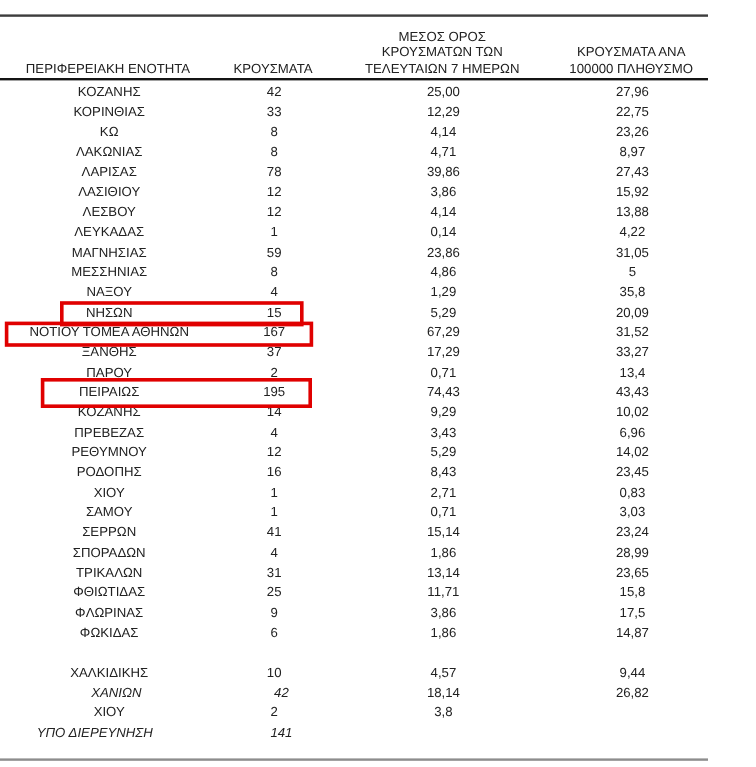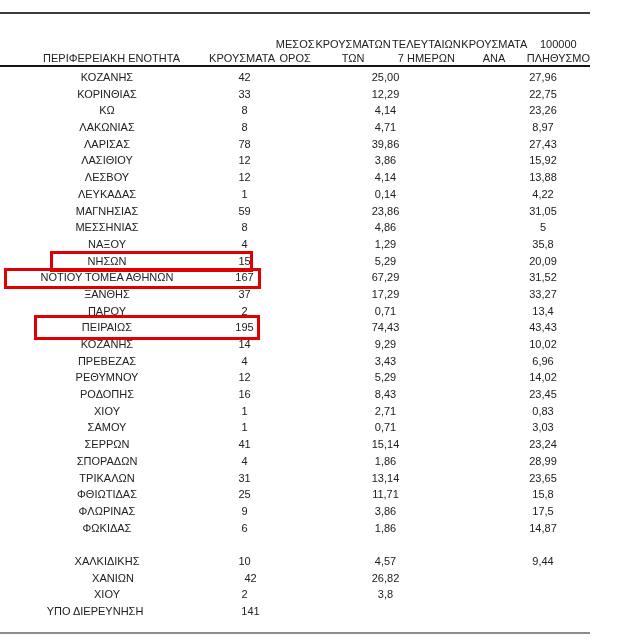--- a/index.html
+++ b/index.html
@@ -9,28 +9,28 @@
   }
   .rule{position:absolute;left:0;width:590px;}
   .rule-top{top:12px;height:2px;background:#3d3d3d;}
   .rule-header{top:65px;height:2px;background:#141414;}
   .rule-bottom{top:632px;height:2px;background:#8d8d8d;}
   .header{
     position:absolute;left:0;top:14px;width:590px;height:51px;
     display:grid;grid-template-columns:180px 95px 187px 128px;
     align-items:end;text-align:center;font-size:11px;line-height:13.5px;
   }
-  .hcell{display:flex;flex-direction:row;justify-content:flex-end;align-items:center;}
-  .rows{position:absolute;left:17px;top:69px;width:590px;}
+  .hcell{display:flex;flex-direction:column;justify-content:flex-end;align-items:center;}
+  .rows{position:absolute;left:1px;top:69px;width:590px;}
   .row{
     display:grid;grid-template-columns:180px 95px 187px 128px;
     height:16.7px;line-height:16.7px;font-size:11px;text-align:center;
   }
   .row > div{overflow:visible;white-space:nowrap;}
-  .row.italic .cell-name,.row.italic .cell-cases{padding-left:12px;}
+  .row.italic .cell-name,.row.italic .cell-cases{font-style:italic;padding-left:12px;}
   .row.last .cell-name{transform:translateX(-18px);}
   .spacer{height:16.7px;}
   .hl{position:absolute;border:3px solid #e00000;box-sizing:border-box;background:transparent;}
   .hl-a{left:50px;top:251px;width:203px;height:21px;}
   .hl-b{left:4px;top:268px;width:257px;height:21px;}
   .hl-c{left:34px;top:315px;width:226px;height:25px;}
 </style>
 </head>
 <body>
 
@@ -230,20 +230,21 @@
       <div class="spacer"></div>
       <div class="row">
     <div class="cell-name">ΧΑΛΚΙΔΙΚΗΣ</div>
     <div class="cell-cases">10</div>
     <div class="cell-avg7">4,57</div>
     <div class="cell-per100k">9,44</div>
   </div>
       <div class="row italic">
     <div class="cell-name">ΧΑΝΙΩΝ</div>
     <div class="cell-cases">42</div>
+    <div class="cell-avg7">18,14</div>
     <div class="cell-per100k">26,82</div>
   </div>
       <div class="row">
     <div class="cell-name">ΧΙΟΥ</div>
     <div class="cell-cases">2</div>
     <div class="cell-per100k">3,8</div>
   </div>
       <div class="row italic last">
     <div class="cell-name">ΥΠΟ ΔΙΕΡΕΥΝΗΣΗ</div>
     <div class="cell-cases">141</div>

